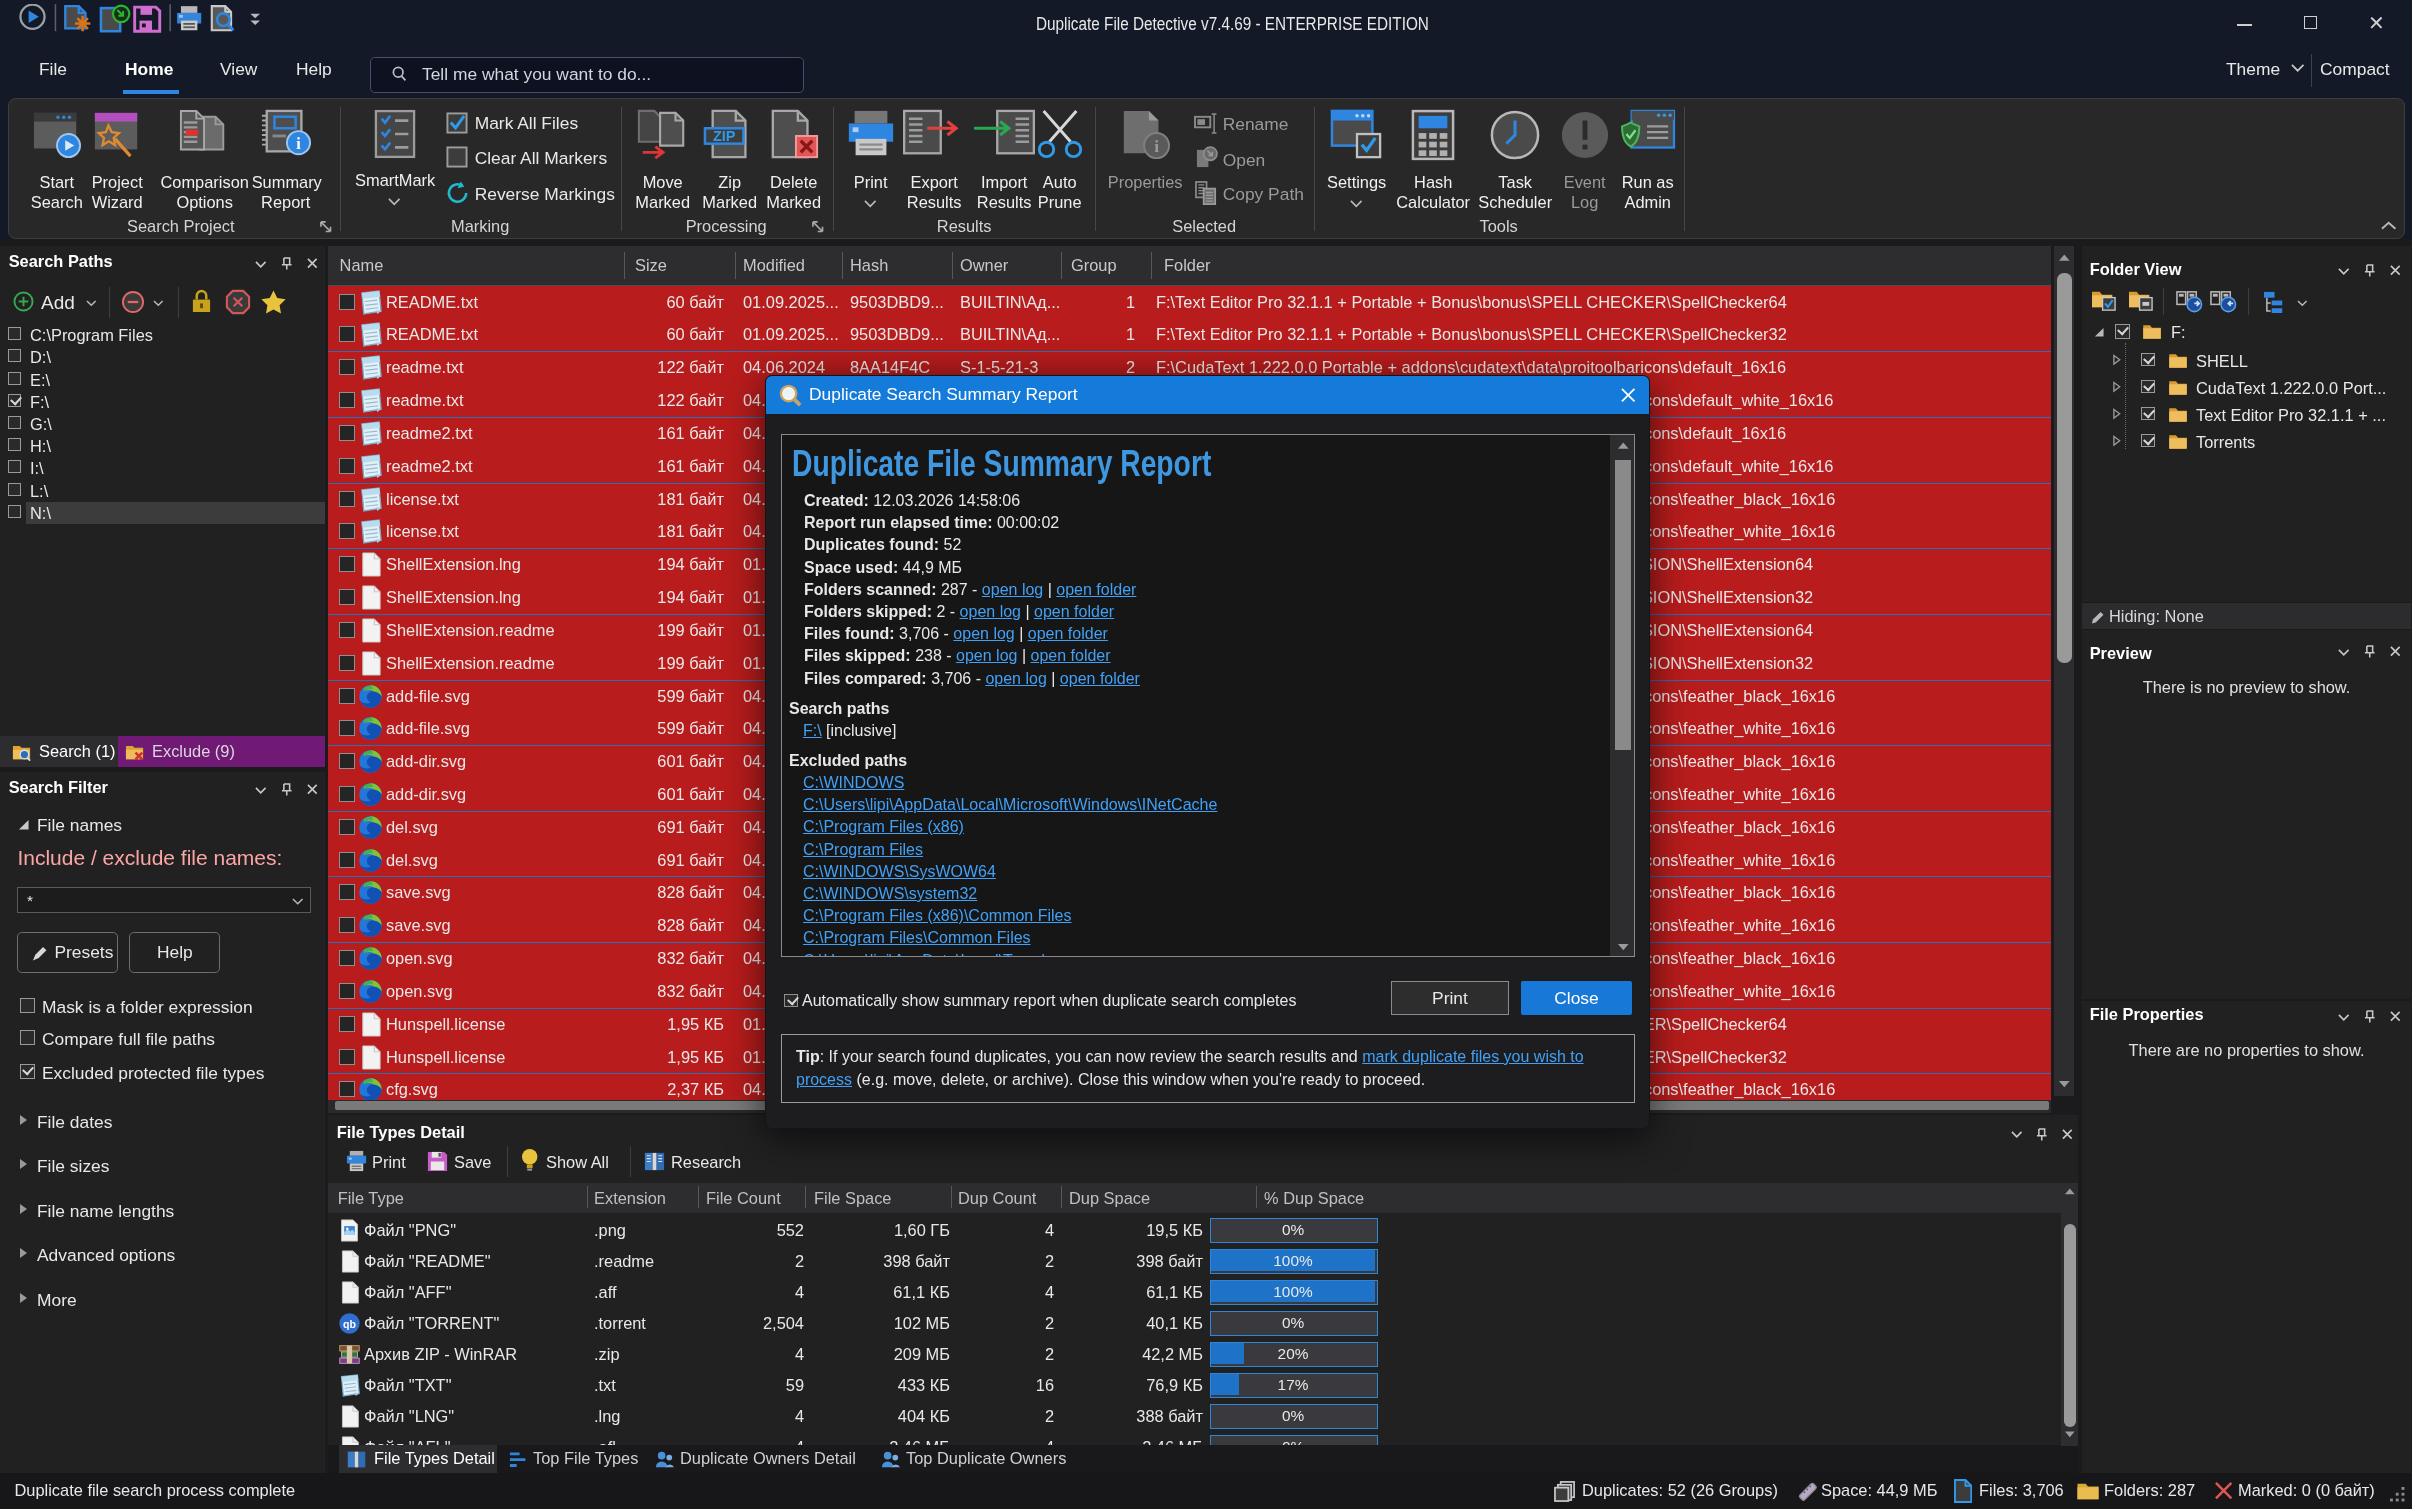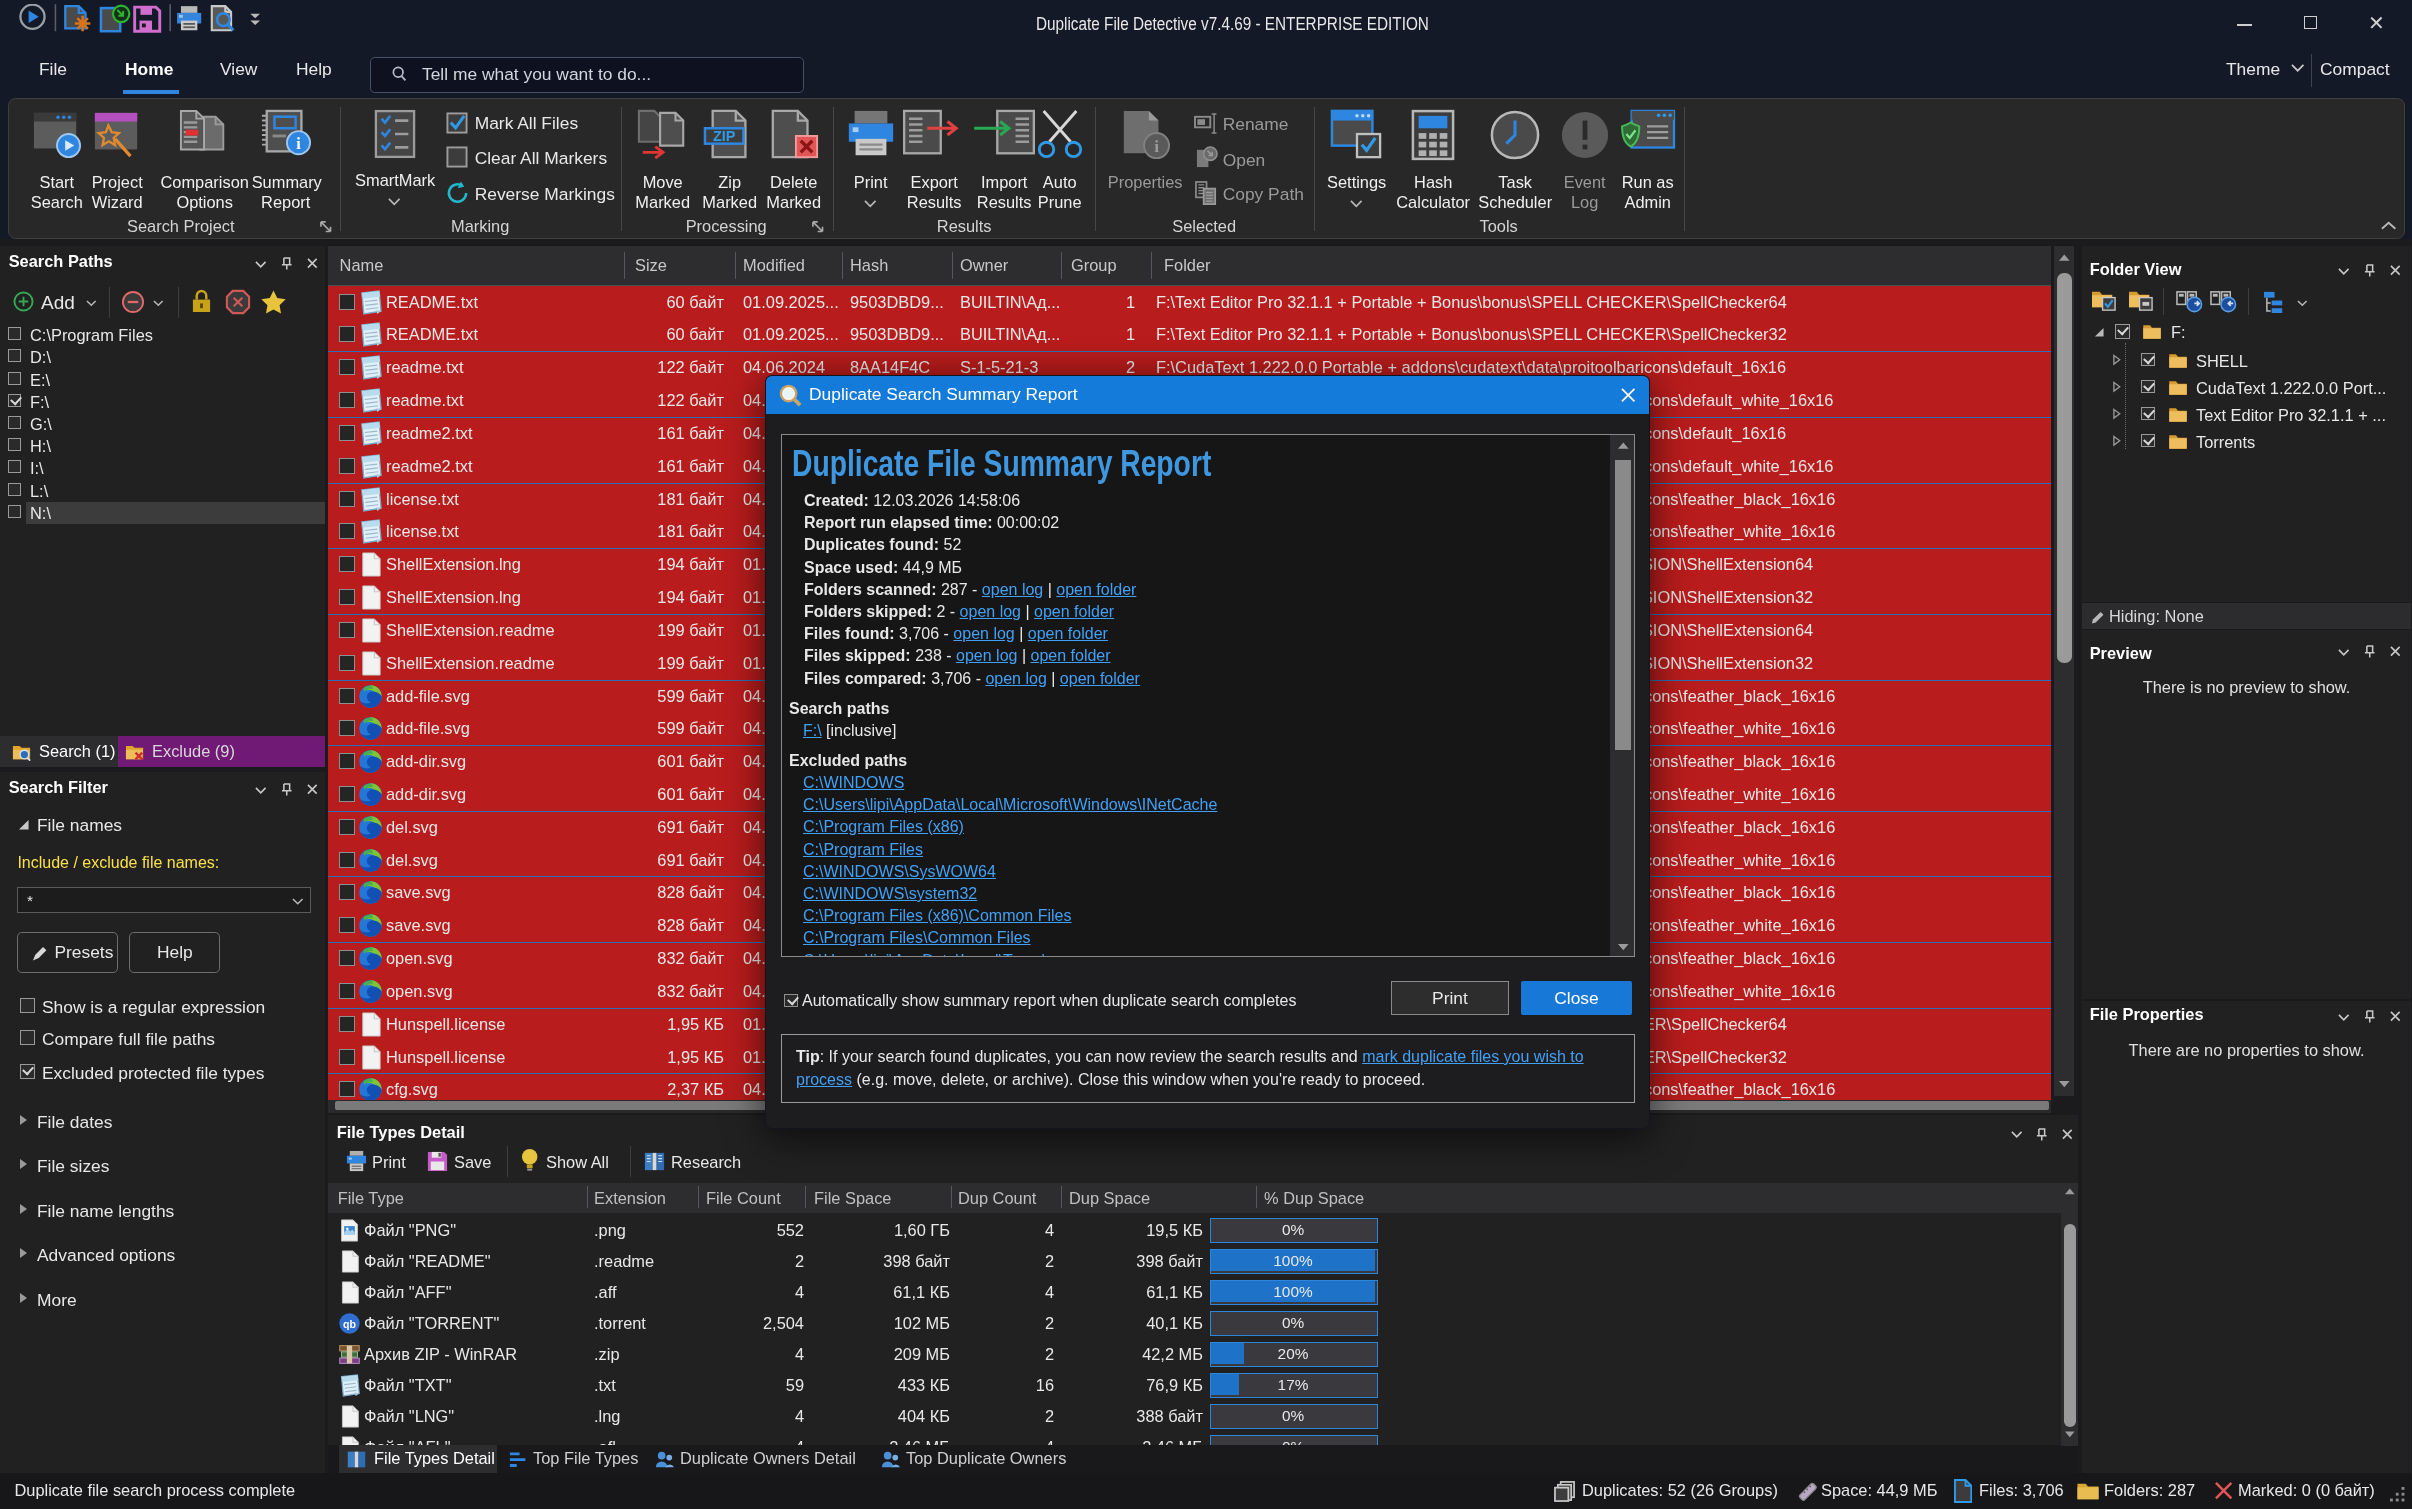--- a/index.html
+++ b/index.html
@@ -572,38 +572,38 @@
   <svg class="abs" style="left:280px;top:9.7px" width="13.5" height="15.4" viewBox="0 0 14 16">
         <path d="M4 2 h6 v7 h2 M4 2 v7 h-2 M2 9 h10 M7 9 v5" stroke="#c8c8c8" stroke-width="1.6" fill="none"></path>
       </svg>
   <svg class="abs" style="left:306px;top:10.6px" width="12.6" height="12.6" viewBox="0 0 13 13">
         <path d="M2 2 l9 9 M11 2 l-9 9" stroke="#c8c8c8" stroke-width="1.7"></path>
       </svg>
   <svg class="abs" style="left:17.4px;top:46px" width="13.5" height="13.5" viewBox="0 0 14 14">
         <path d="M12 2 v10 h-10 z" fill="#c8c8c8"></path>
       </svg>
   <div class="abs" style="left:37px;top:43px;font-size:17.4px">File names</div>
-  <div class="abs" style="left:17.4px;top:82px;font-size:16px;color:#fde047">Include / exclude file names:</div>
+  <div class="abs" style="left:17.4px;top:74px;font-size:21px;color:#fca5a5">Include / exclude file names:</div>
   <div class="abs" style="left:17.4px;top:115px;width:294px;height:26px;background:#1c1c1c;border:1px solid #5a5a5a">
     <div class="abs" style="left:8.7px;top:3.9px;font-size:15.4px">*</div>
     <svg class="abs" style="left:273px;top:8.7px" width="13.5" height="9.7" viewBox="0 0 14 10">
           <path d="M2 2 l5 5 5-5" fill="none" stroke="#b8b8b8" stroke-width="1.6"></path>
         </svg>
   </div>
   <div class="abs" style="left:17.4px;top:160px;width:101px;height:41px;border:1px solid #6e6e6e;border-radius:4.8px">
     <svg class="abs" style="left:12.6px;top:12.6px" width="16.4" height="16.4" viewBox="0 0 17 17">
           <path d="M2 15 l2.5-6 8-8 3.5 3.5 -8 8 z" fill="#d8d8d8"></path>
         </svg>
     <div class="abs" style="left:36px;top:8.7px;font-size:17.4px">Presets</div>
   </div>
   <div class="abs" style="left:129px;top:160px;width:91px;height:41px;border:1px solid #6e6e6e;border-radius:4.8px">
     <div class="abs" style="left:27px;top:8.7px;font-size:17.4px">Help</div>
   </div>
   <div class="abs cbrow" style="left:20px;top:226px"><span class="cb"></span></div>
-  <div class="abs" style="left:42px;top:225px;font-size:17.4px">Show is a regular expression</div>
+  <div class="abs" style="left:42px;top:225px;font-size:17.4px">Mask is a folder expression</div>
   <div class="abs cbrow" style="left:20px;top:258px"><span class="cb"></span></div>
   <div class="abs" style="left:42px;top:257px;font-size:17.4px">Compare full file paths</div>
   <div class="abs cbrow" style="left:20px;top:292px"><span class="cb cbc"></span></div>
   <div class="abs" style="left:42px;top:291px;font-size:17.4px">Excluded protected file types</div>
   <div class="abs exph" style="top:340px">File dates</div>
   <div class="abs exph" style="top:384px">File sizes</div>
   <div class="abs exph" style="top:429px">File name lengths</div>
   <div class="abs exph" style="top:473px">Advanced options</div>
   <div class="abs exph" style="top:518px">More</div>
 </div>

